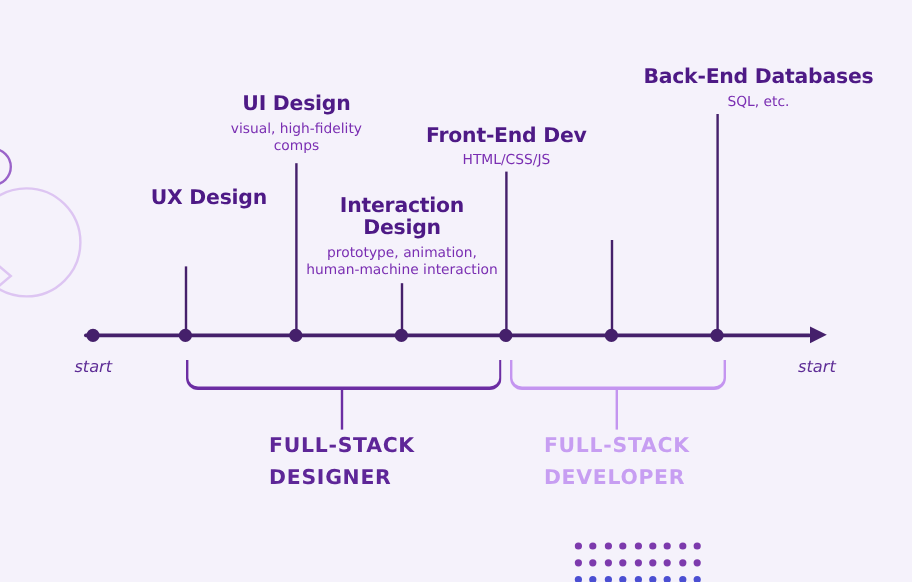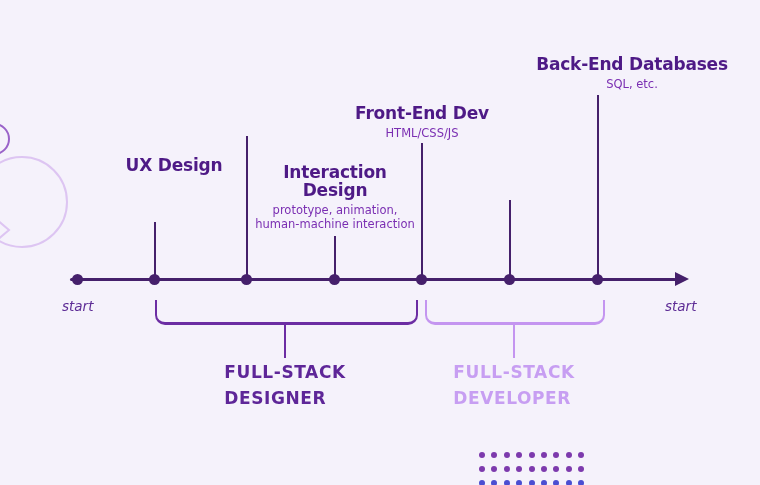--- a/index.html
+++ b/index.html
@@ -94,20 +94,25 @@
 
   <svg id="left-decor" width="80" height="180" viewBox="0 0 80 180" fill="none">
     <circle cx="-6" cy="43" r="15" stroke="#9a63c9" stroke-width="2" fill="none"></circle>
     <circle cx="22" cy="106" r="45" stroke="#ddc5f2" stroke-width="2" fill="none"></circle>
     <polyline points="-4,123 9,134 -4,145" stroke="#ddc5f2" stroke-width="2" fill="none"></polyline>
   </svg>
 
   <div class="milestone" style="left:155px; top:156px;margin-left:19px;">
     <div class="m-title">UX Design</div>
   </div>
+  <div class="milestone" style="left:247px; top:78px;">
+    <div class="m-title">UI Design</div>
+    <div class="m-sub">visual, high-fidelity
+comps</div>
+  </div>
   <div class="milestone" style="left:335px; top:163px;">
     <div class="m-title">Interaction
 Design</div>
     <div class="m-sub">prototype, animation,
 human-machine interaction</div>
   </div>
   <div class="milestone" style="left:422px; top:104px;text-align:center;">
     <div class="m-title">Front-End Dev</div>
     <div class="m-sub">HTML/CSS/JS</div>
   </div>

